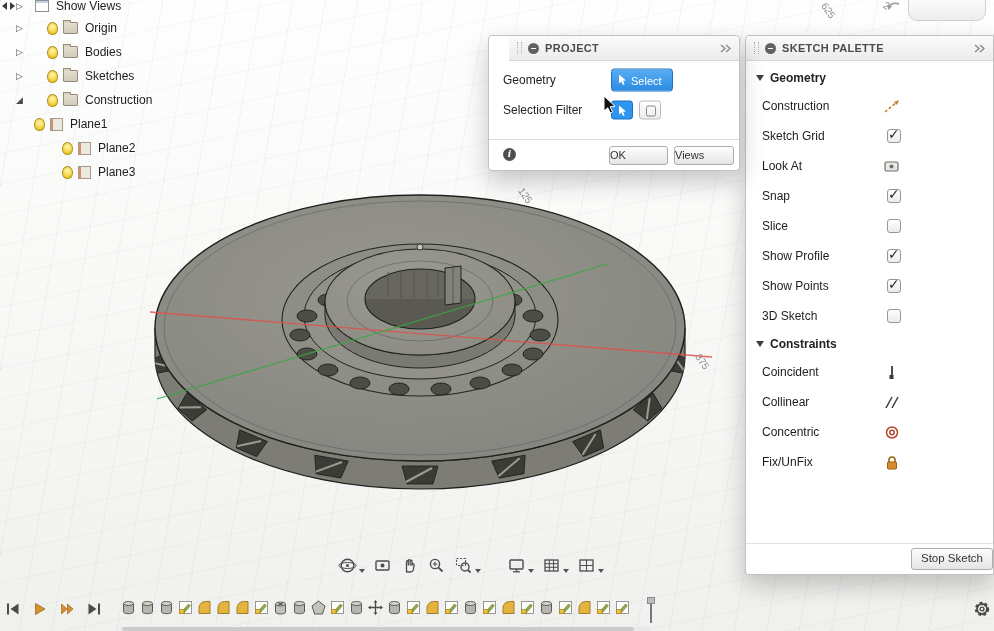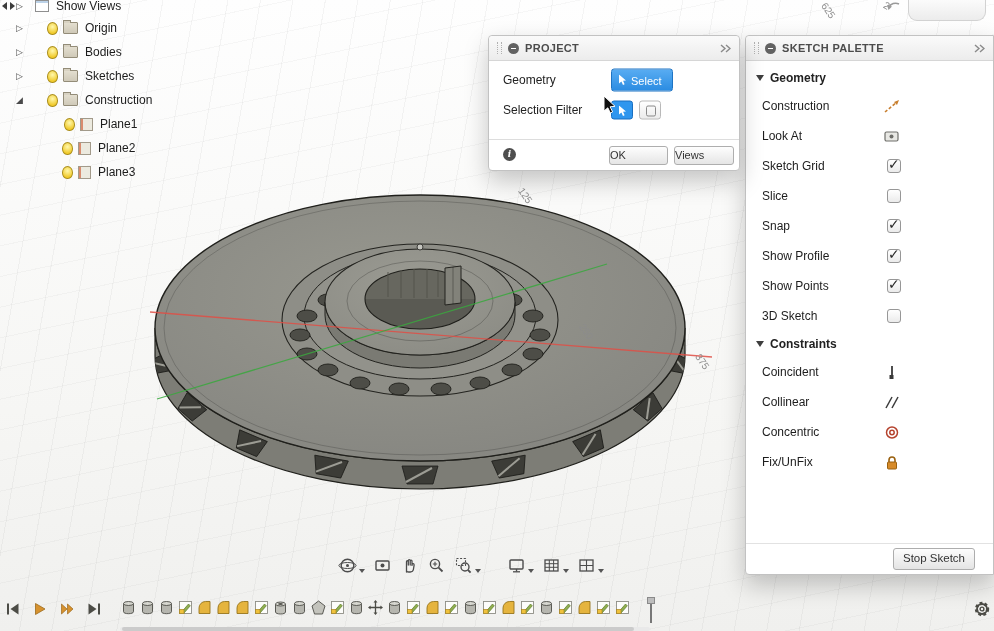--- a/index.html
+++ b/index.html
@@ -44,21 +44,21 @@
          box-shadow:0 10px 24px rgba(0,0,0,.22);box-sizing:border-box;}
   .phead{height:24px;background:linear-gradient(#fafafa,#ececec);border-bottom:1px solid #d6d6d6;
          border-radius:4px 4px 0 0;display:flex;align-items:center;padding:0 8px;gap:6px;
          font-size:11px;font-weight:bold;color:#4c4c4c;letter-spacing:.3px;}
   .grip{width:3px;height:12px;border-left:1px dotted #b0b0b0;border-right:1px dotted #b0b0b0;}
   .cmd-circle{width:11px;height:11px;border-radius:50%;background:#626262;position:relative;flex:none;}
   .cmd-circle::after{content:"";position:absolute;left:3px;top:5px;width:5px;height:1.5px;background:#fff;}
   .spacer{flex:1;}
   .dbl-arrow{display:flex;flex:none;}
 
-  .pdialog{left:488px;top:35px;width:252px;height:136px;z-index:20;}
+  .pdialog{left:488px;top:35px;width:252px;height:136px;z-index:20;padding-left:20px;}
   .drow{position:absolute;height:24px;display:flex;align-items:center;font-size:12px;color:#222;left:14px;right:10px;}
   .drow .ctrl{position:absolute;left:108px;top:50%;transform:translateY(-50%);display:flex;gap:6px;align-items:flex-start;}
   .drow1{top:32px}.drow2{top:62px}
   .select-btn{display:flex;align-items:center;gap:4px;height:21px;padding:0 10px 0 6px;
      background:linear-gradient(#58acf2,#2b8ce2);border:1px solid #1e74c4;border-radius:3px;color:#fff;font-size:11px;}
   .filt{width:22px;height:19px;border:1px solid #b9b9b9;border-radius:3px;background:linear-gradient(#fff,#ececec);
      position:relative;box-sizing:border-box;}
   .filt.active{background:#2f96ee;border-color:#1a6fc0;}
   .filt.plain::after{content:"";position:absolute;left:6px;top:4px;width:8px;height:9px;border:1px solid #8a8a8a;border-radius:2px;}
   .dfoot{position:absolute;left:0;right:0;bottom:0;height:30px;border-top:1px solid #ddd;}
@@ -75,21 +75,21 @@
   .sect-h{display:flex;align-items:center;gap:6px;height:26px;padding-left:10px;font-size:12px;font-weight:bold;color:#222;}
   .tri{width:0;height:0;border-left:4px solid transparent;border-right:4px solid transparent;border-top:6px solid #3e3e3e;}
   .pitem{display:flex;justify-content:space-between;align-items:center;height:30px;padding:0 92px 0 16px;
      font-size:12px;color:#1d1d1d;}
   .cb{width:14px;height:14px;border:1px solid #979797;border-radius:3px;background:linear-gradient(#fff,#ebebeb);
      position:relative;box-sizing:border-box;flex:none;}
   .cb.checked::after{content:"\2713";position:absolute;left:0;top:-4px;font-family:"DejaVu Sans",sans-serif;
      font-size:14px;font-weight:bold;color:#2b2b2b;}
   .cicon{width:18px;height:17px;display:flex;flex:none;}
   .pfoot{position:absolute;left:0;right:0;bottom:0;height:30px;border-top:1px solid #e2e2e2;
-     display:flex;justify-content:flex-end;align-items:center;padding-right:18px;}
+     display:flex;justify-content:flex-end;align-items:center;padding-right:0;}
   .stop-btn{height:20px;padding:0 9px;background:linear-gradient(#fdfdfd,#e4e4e4);border:1px solid #adadad;
      border-radius:3px;font-size:11.5px;color:#333;line-height:18px;}
 
   
   .navbar{position:absolute;left:338px;top:556px;display:flex;align-items:center;gap:8px;z-index:5;}
   .nav-it{display:flex;align-items:flex-end;gap:2px;}
   .nav-it svg{display:block;}
   .caret{width:0;height:0;border-left:3.5px solid transparent;border-right:3.5px solid transparent;
      border-top:4.5px solid #555;margin-bottom:2px;}
   .nav-sep{width:10px;}
@@ -258,21 +258,21 @@
       <span class="bulb"></span>
       <span class="folder"></span>
       <span class="lbl">Sketches</span>
     </div>
     <div class="brow ind0" style="top:89px;padding-left:16px;">
       <span class="exp">◢</span>
       <span class="bulb"></span>
       <span class="folder"></span>
       <span class="lbl">Construction</span>
     </div>
-    <div class="brow" style="top:113px;padding-left:64px;text-align:right;">
+    <div class="brow" style="top:113px;padding-left:34px;text-align:right;">
       <span class="bulb"></span>
       <span class="plane-ic"></span>
       <span class="lbl">Plane1</span>
     </div>
     <div class="brow" style="top:137px;padding-left:62px;">
       <span class="bulb"></span>
       <span class="plane-ic"></span>
       <span class="lbl">Plane2</span>
     </div>
     <div class="brow" style="top:161px;padding-left:62px;">
@@ -344,39 +344,39 @@
       <div class="pitem">
         <span>Construction</span>
         <span class="cicon">
           <svg width="18" height="17" viewBox="0 0 18 17">
               <line x1="2" y1="14" x2="14" y2="4" stroke="#c87f2f" stroke-width="1.6" stroke-dasharray="3 2"></line>
               <polygon points="16,2 11,4 14,7" fill="#c87f2f"></polygon>
             </svg>
         </span>
       </div>
       <div class="pitem">
+        <span>Sketch Grid</span>
+        <span class="cb checked"></span>
+      </div>
+      <div class="pitem">
         <span>Look At</span>
         <span class="cicon">
           <svg width="18" height="17" viewBox="0 0 18 17">
               <rect x="2" y="4" width="13" height="9" rx="1.5" fill="#e8e8e4" stroke="#6e6e6a" stroke-width="1.2"></rect>
               <circle cx="8.5" cy="8.5" r="2" fill="#6e6e6a"></circle>
             </svg>
         </span>
       </div>
       <div class="pitem">
-        <span>Sketch Grid</span>
+        <span>Snap</span>
         <span class="cb checked"></span>
       </div>
       <div class="pitem">
         <span>Slice</span>
         <span class="cb"></span>
-      </div>
-      <div class="pitem">
-        <span>Snap</span>
-        <span class="cb checked"></span>
       </div>
       <div class="pitem">
         <span>Show Profile</span>
         <span class="cb checked"></span>
       </div>
       <div class="pitem">
         <span>Show Points</span>
         <span class="cb checked"></span>
       </div>
       <div class="pitem">

